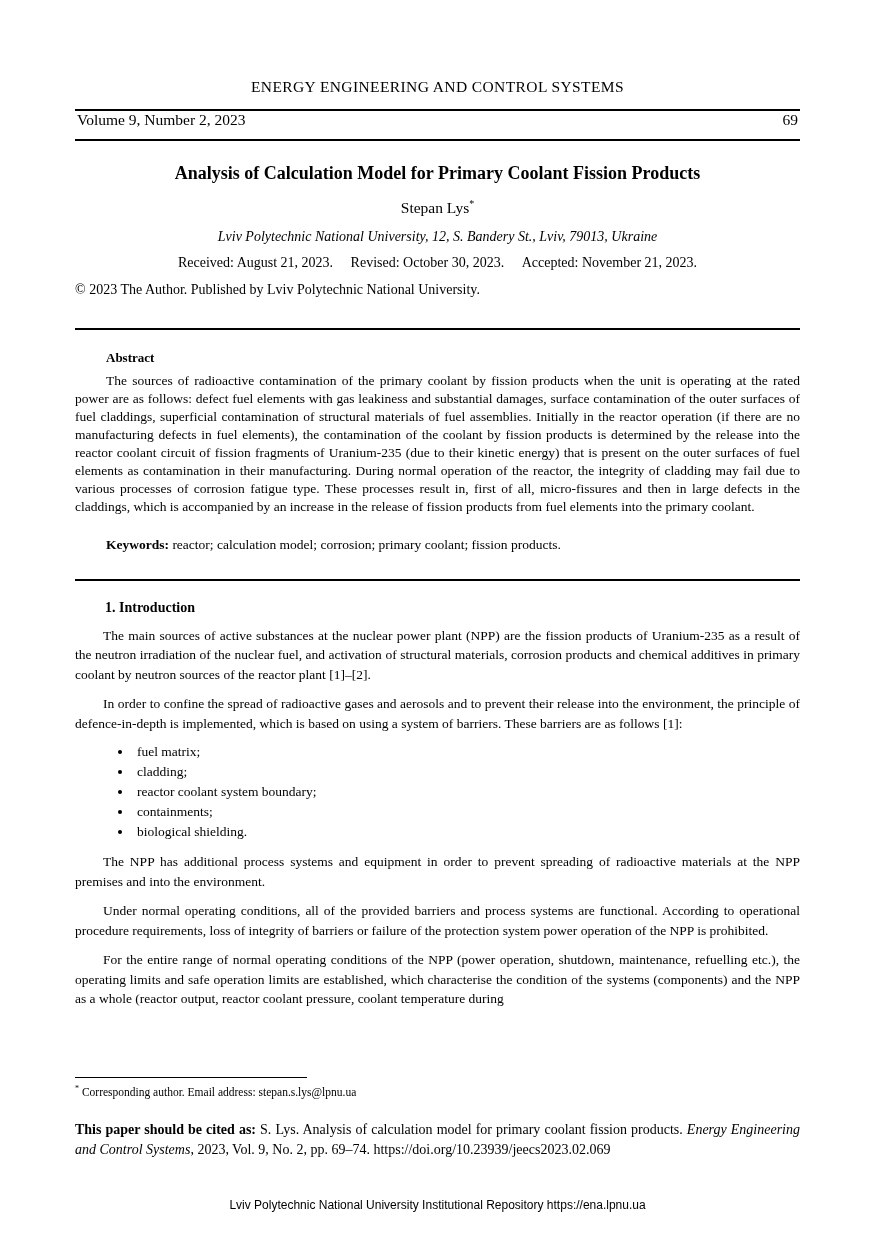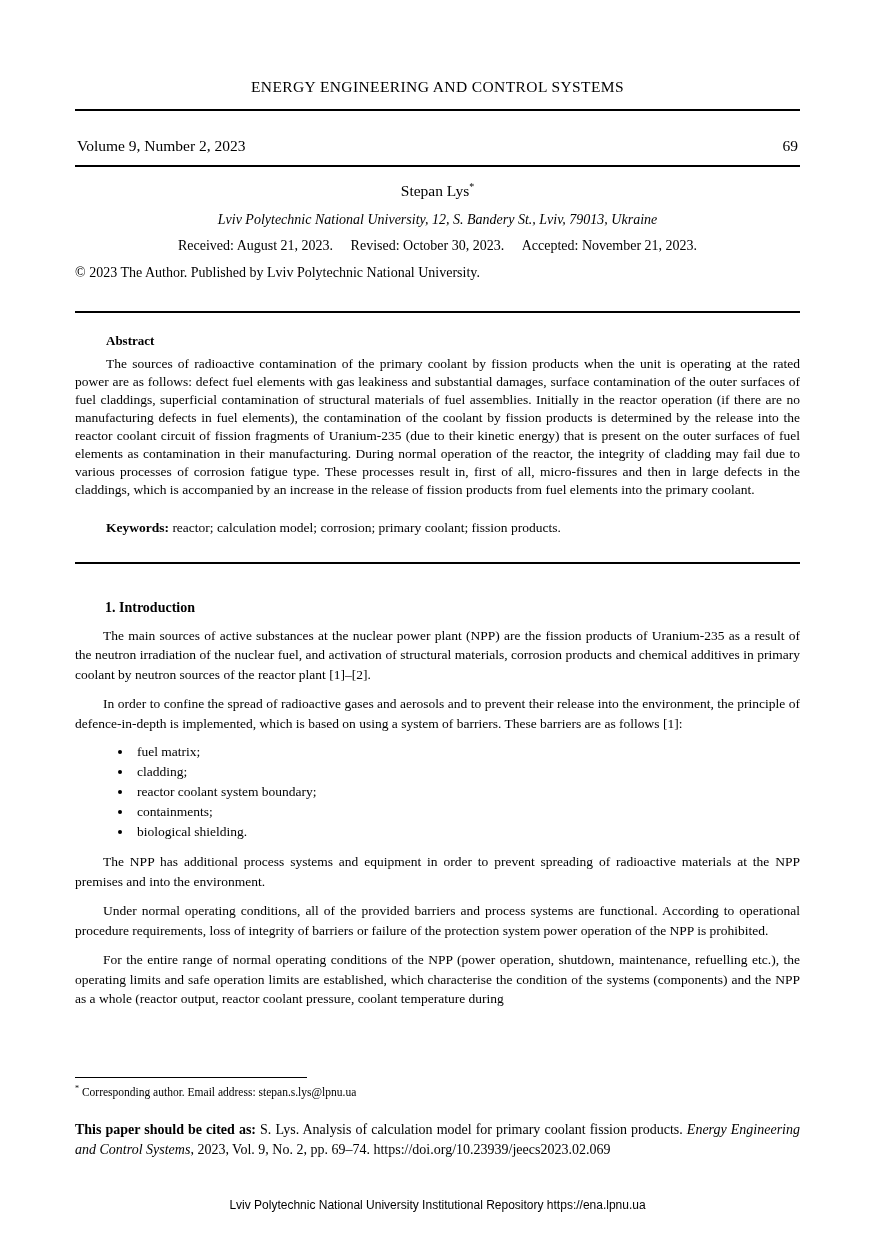--- a/index.html
+++ b/index.html
@@ -23,21 +23,21 @@
     letter-spacing: 0.4px;
   }
   .rule { border: none; background: #000; width: 100%; }
   .rule-2 { height: 2px; }
   .rule-15 { height: 1.5px; }
   .header-rule-top { margin-top: 13px; }
   .volume-row {
     display: flex;
     justify-content: space-between;
     font-size: 15.5px;
-    padding: 26px 2px 10px 2px;
+    padding: 0 2px 10px 2px;
   }
   .article-title {
     text-align: center;
     font-size: 18px;
     font-weight: bold;
     margin-top: 22px;
   }
   .author-line {
     text-align: center;
     font-size: 15.5px;
@@ -74,21 +74,21 @@
     margin-top: 6px;
   }
   .keywords-line {
     font-size: 13.5px;
     margin: 21px 0 0 31px;
   }
   .section-rule-intro { margin-top: 26px; }
   .section-heading {
     font-weight: bold;
     font-size: 14px;
-    margin: 36px 0 0 30px;
+    margin: 19px 0 0 30px;
   }
   .body-par {
     font-size: 13.5px;
     line-height: 19.5px;
     text-align: justify;
     text-indent: 28px;
     margin-top: 10px;
   }
   ul.bullets {
     list-style: disc;
@@ -137,20 +137,21 @@
   <header>
     <div class="journal-title">ENERGY ENGINEERING AND CONTROL SYSTEMS</div>
     <hr class="rule rule-2 header-rule-top">
     <div class="volume-row">
       <span>Volume 9, Number 2, 2023</span>
       <span>69</span>
     </div>
     <hr class="rule rule-15">
   </header>
 
+  <h1 class="article-title">Analysis of Calculation Model for Primary Coolant Fission Products</h1>
 
   <div class="author-line"><span>Stepan Lys</span><sup>*</sup></div>
 
   <div class="affiliation">Lviv Polytechnic National University, 12, S. Bandery St., Lviv, 79013, Ukraine</div>
 
   <div class="dates-line">
     <span>Received: August 21, 2023.</span>
     <span>Revised: October 30, 2023.</span>
     <span>Accepted: November 21, 2023.</span>
   </div>

